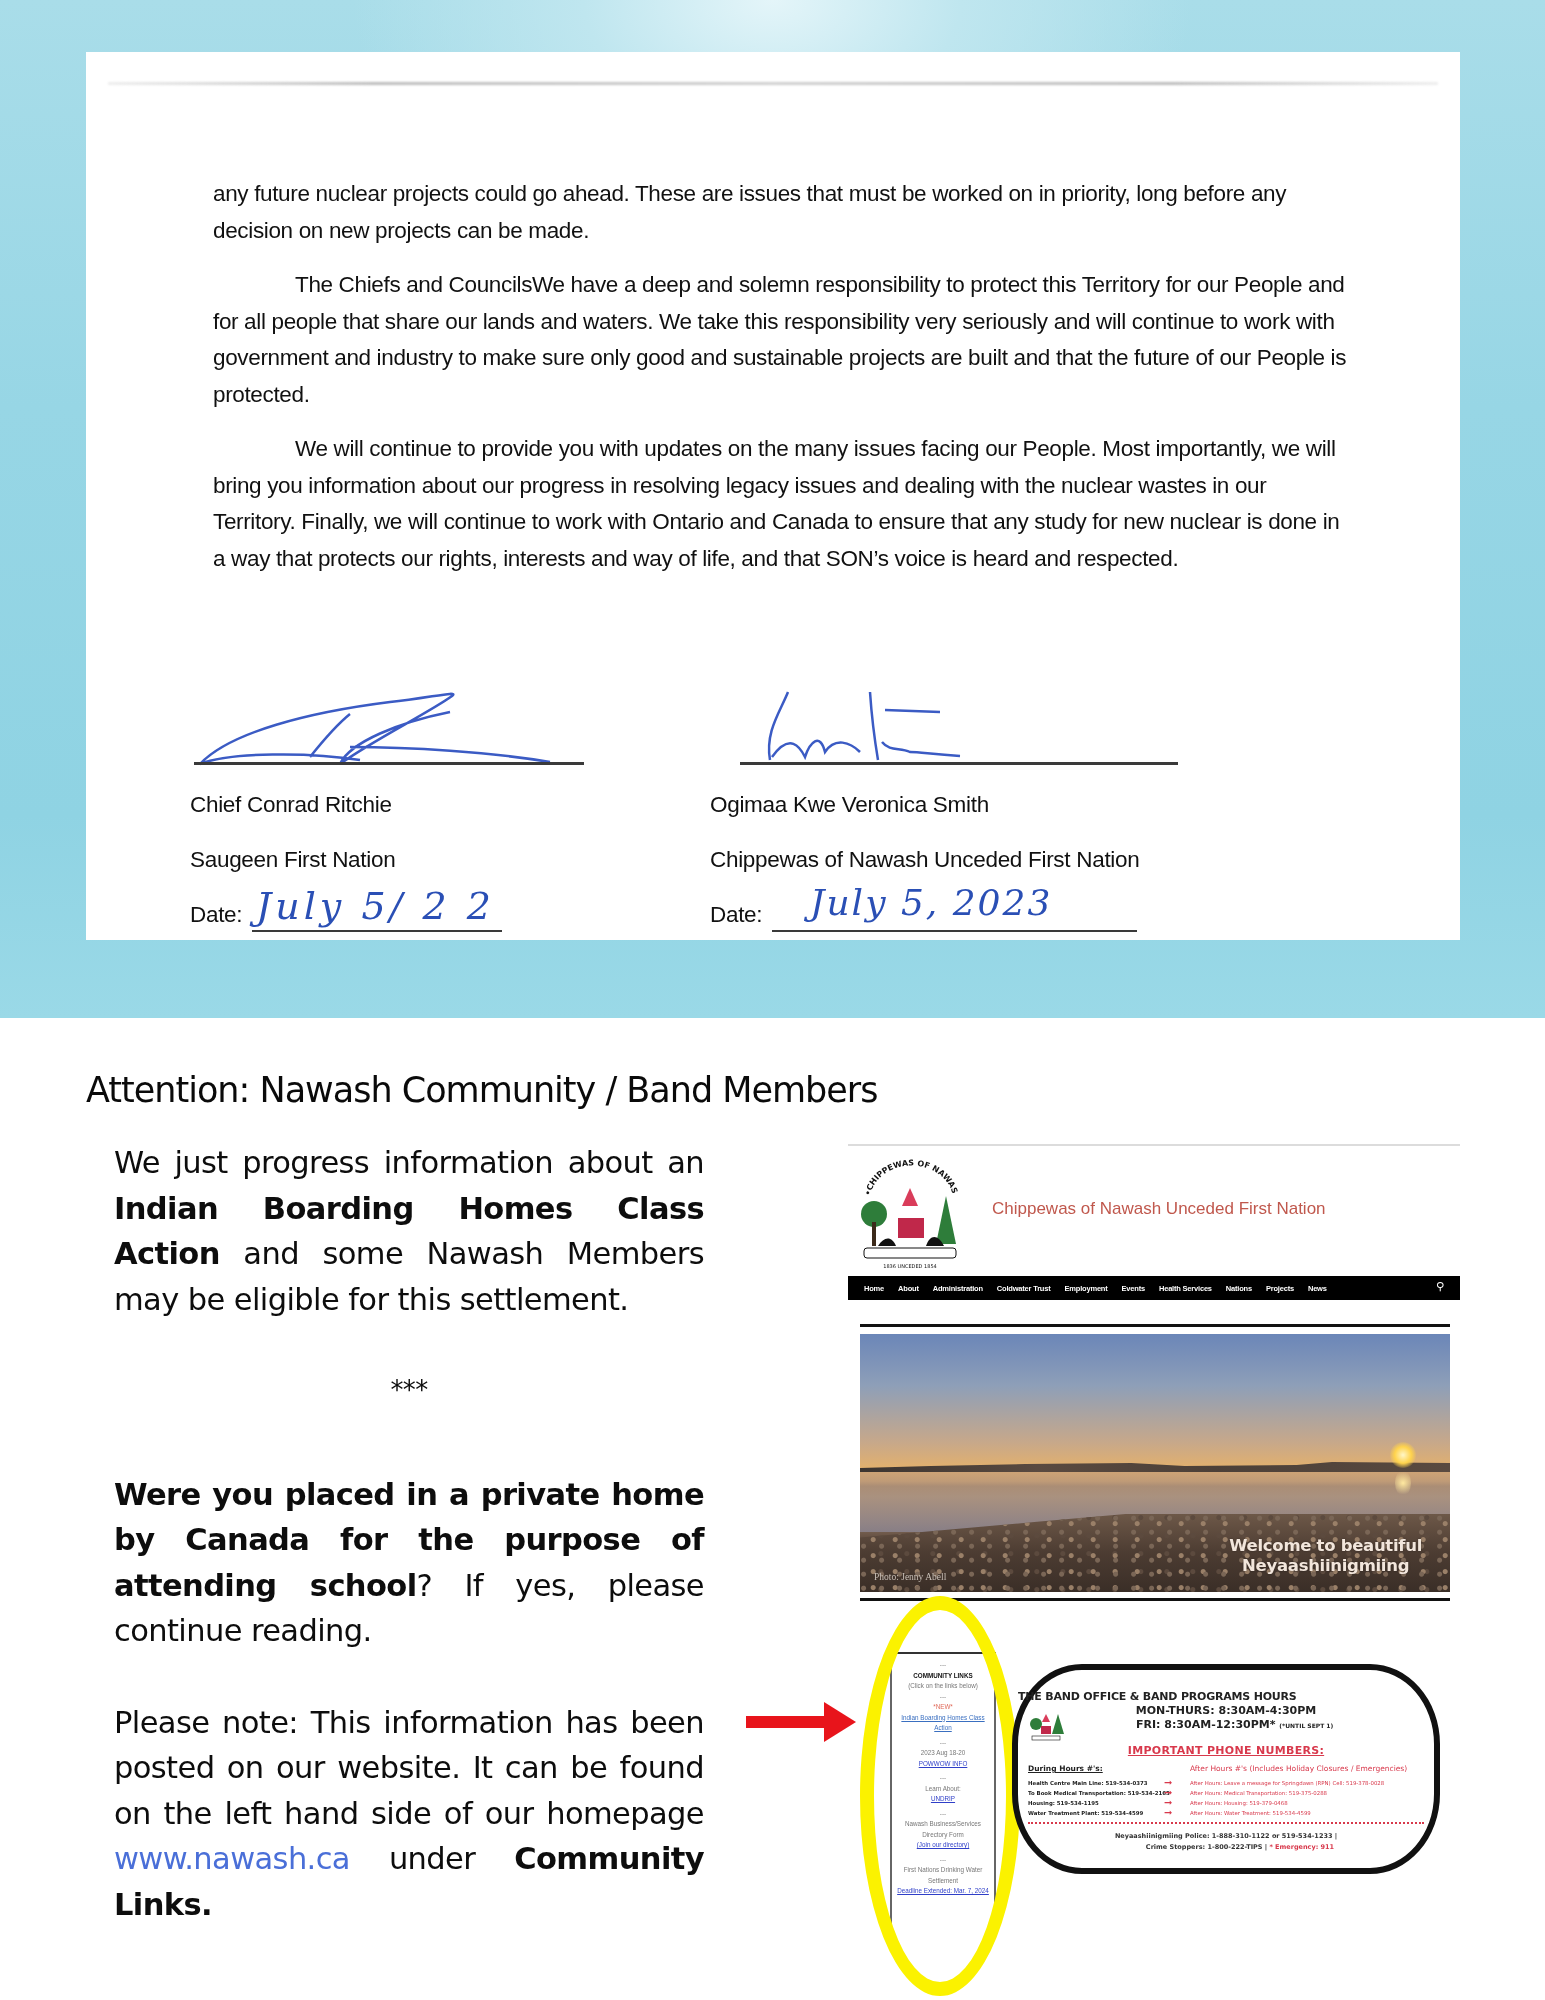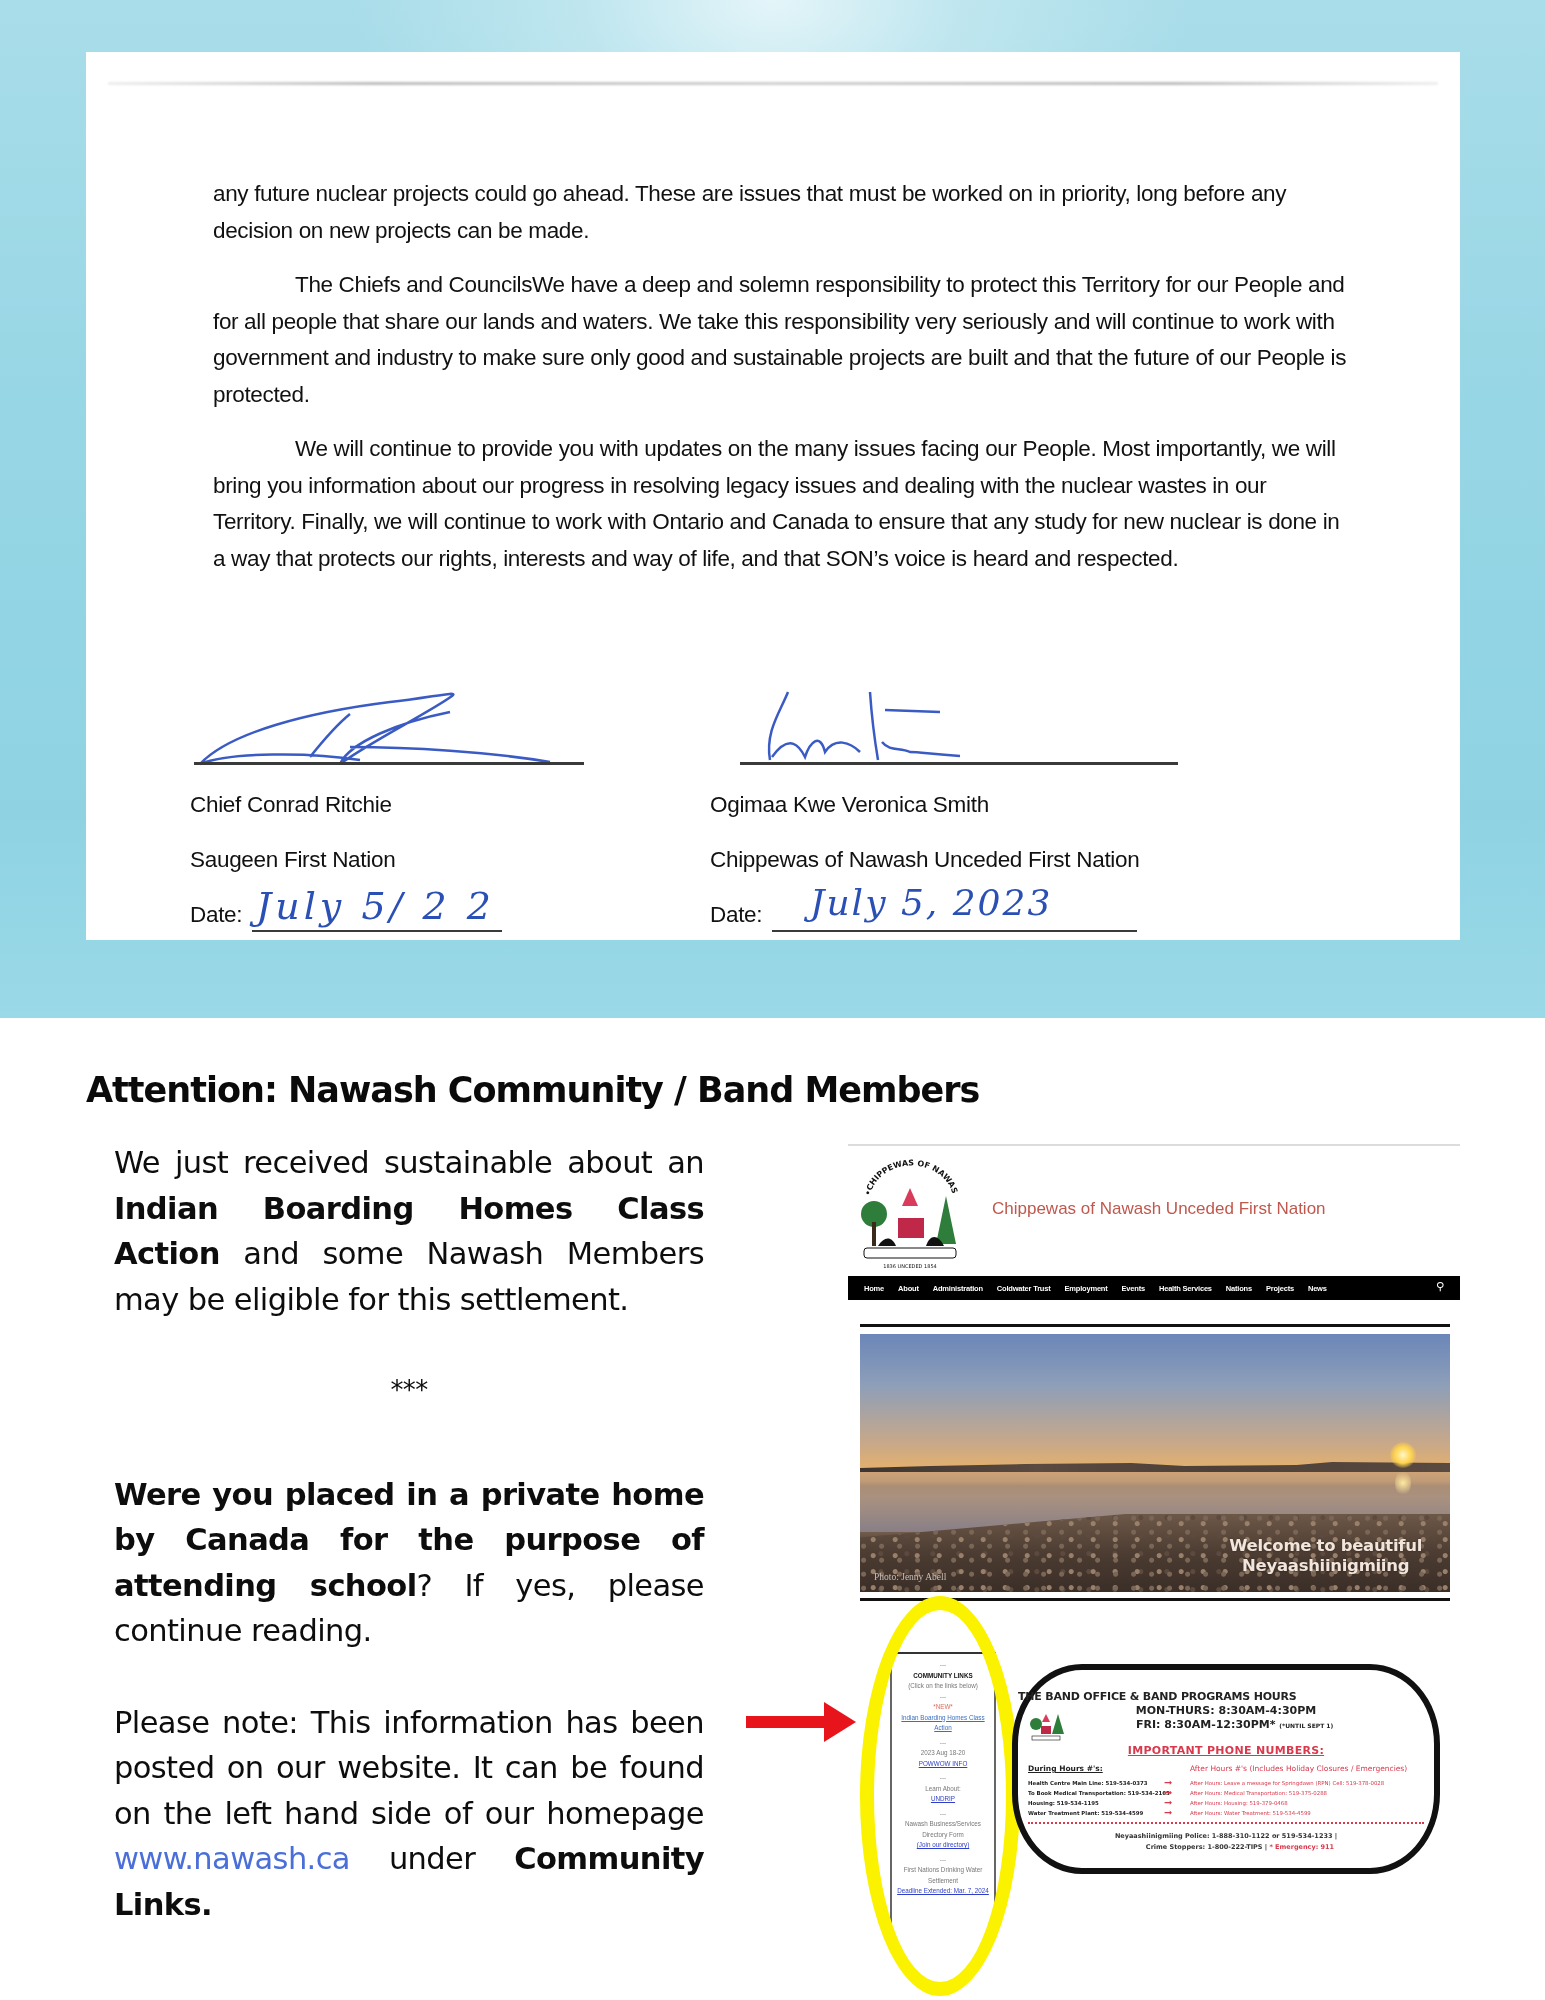--- a/index.html
+++ b/index.html
@@ -40,21 +40,21 @@
   .sig-org { position: absolute; top: 195px; left: 0; white-space: nowrap; }
   .sig-date { position: absolute; top: 250px; left: 0; white-space: nowrap; }
   .date-line { position: absolute; top: 278px; height: 2px; background: #3a3a3a; }
   .sig-left .date-line { left: 62px; width: 250px; }
   .sig-right .date-line { left: 62px; width: 365px; }
   .hand { position: absolute; font-family: "DejaVu Serif", serif; font-style: italic; color: #2a4fb5; }
 
   
   .attention-title {
     position: absolute; left: 86px; top: 1070px;
-    font-family: "DejaVu Sans", sans-serif; font-weight: bold; font-size: 35px; letter-spacing: -1px; color: #0a0a0a;
+    font-family: "DejaVu Sans", sans-serif; font-weight: normal; font-size: 35px; letter-spacing: -1px; color: #0a0a0a;
   }
   .left-col {
     position: absolute; left: 114px; top: 1140px; width: 590px;
     font-family: "DejaVu Sans", sans-serif; font-size: 30.5px; line-height: 45.5px; color: #0d0d0d;
     text-align: justify; letter-spacing: -0.6px;
   }
   .left-col p { margin: 0; }
   .left-col b { font-weight: bold; }
   .left-col .stars { text-align: center; margin: 46px 0 58px 0; font-size: 26px; }
   .left-col .gap { height: 46px; }
@@ -172,21 +172,21 @@
       <div class="date-line"></div>
       <div class="hand" style="left:100px; top:230px; font-size:36px; letter-spacing:2px;">July 5, 2023</div>
     </div>
   </div>
 </div>
 
 <div class="attention-title">Attention: Nawash Community / Band Members</div>
 
 <div class="left-col">
   <p>
-    <span>We just received sustainable about an </span><b>Indian Boarding Homes Class Action</b><span> and some Nawash Members may be eligible for this settlement.</span>
+    <span>We just progress information about an </span><b>Indian Boarding Homes Class Action</b><span> and some Nawash Members may be eligible for this settlement.</span>
   </p>
   <div class="stars">***</div>
   <p>
     <b>Were you placed in a private home by Canada for the purpose of attending school</b><span>? If yes, please continue reading.</span>
   </p>
   <div class="gap"></div>
   <p>
     <span>Please note: This information has been posted on our website. It can be found on the  left hand side of our homepage </span><a href="#">www.nawash.ca</a><span> under </span><b>Community Links.</b>
   </p>
 </div>

